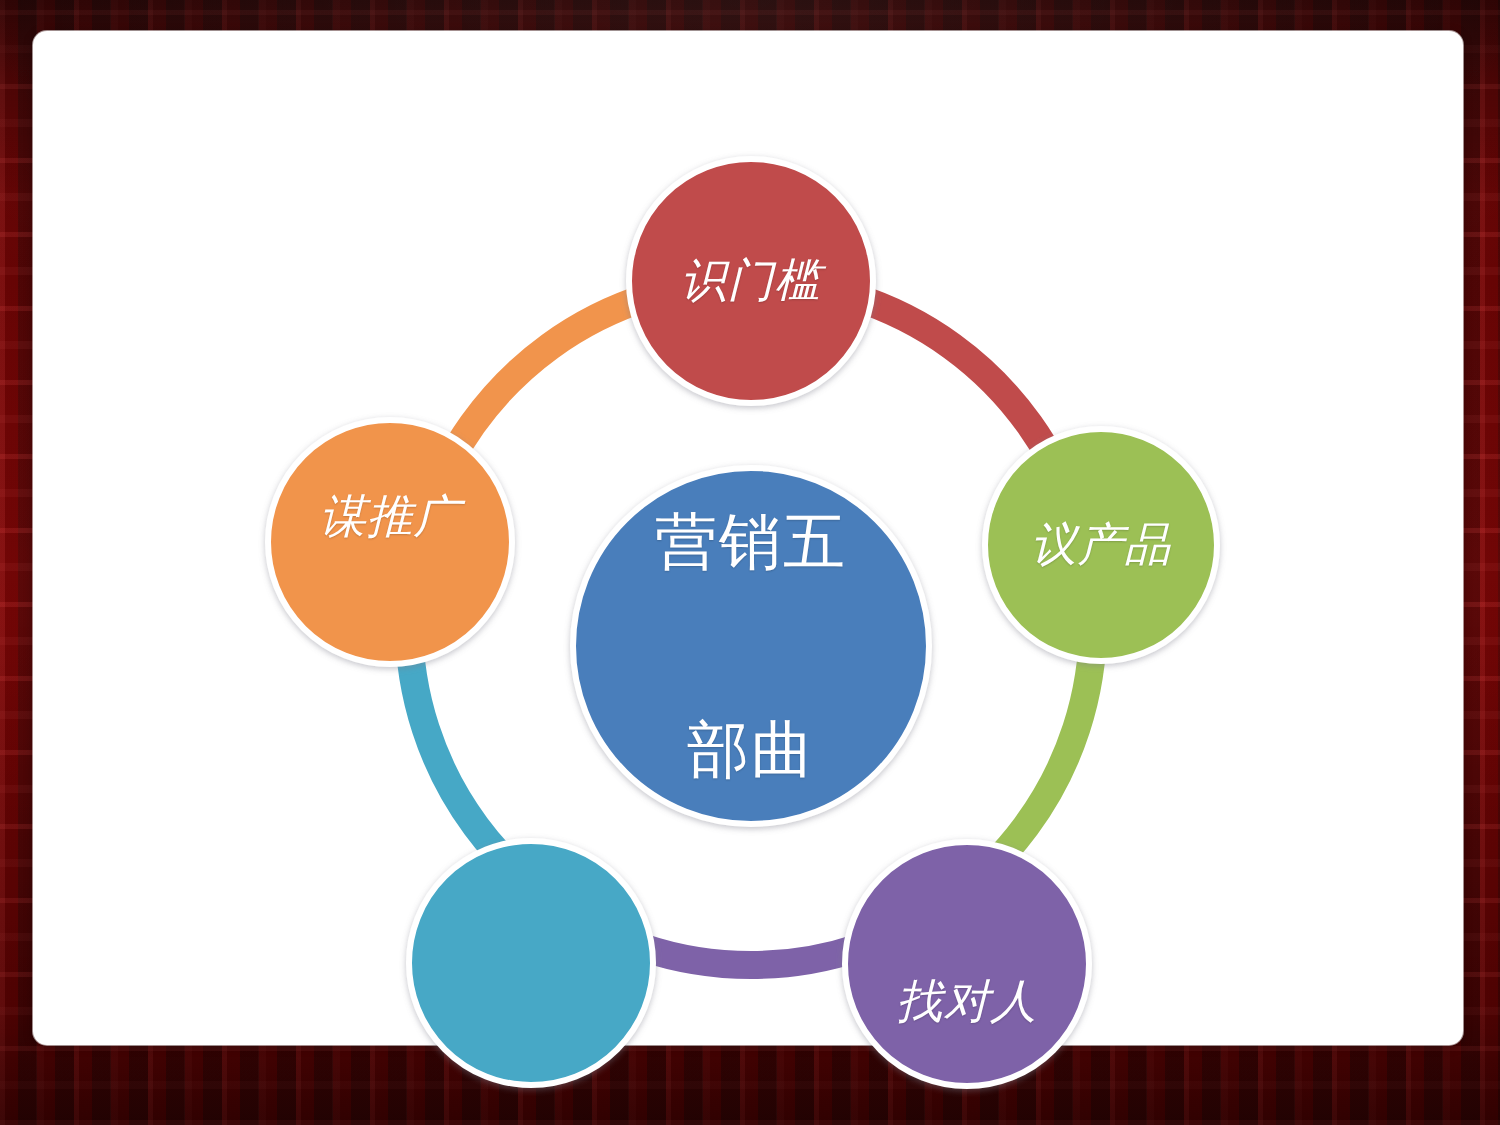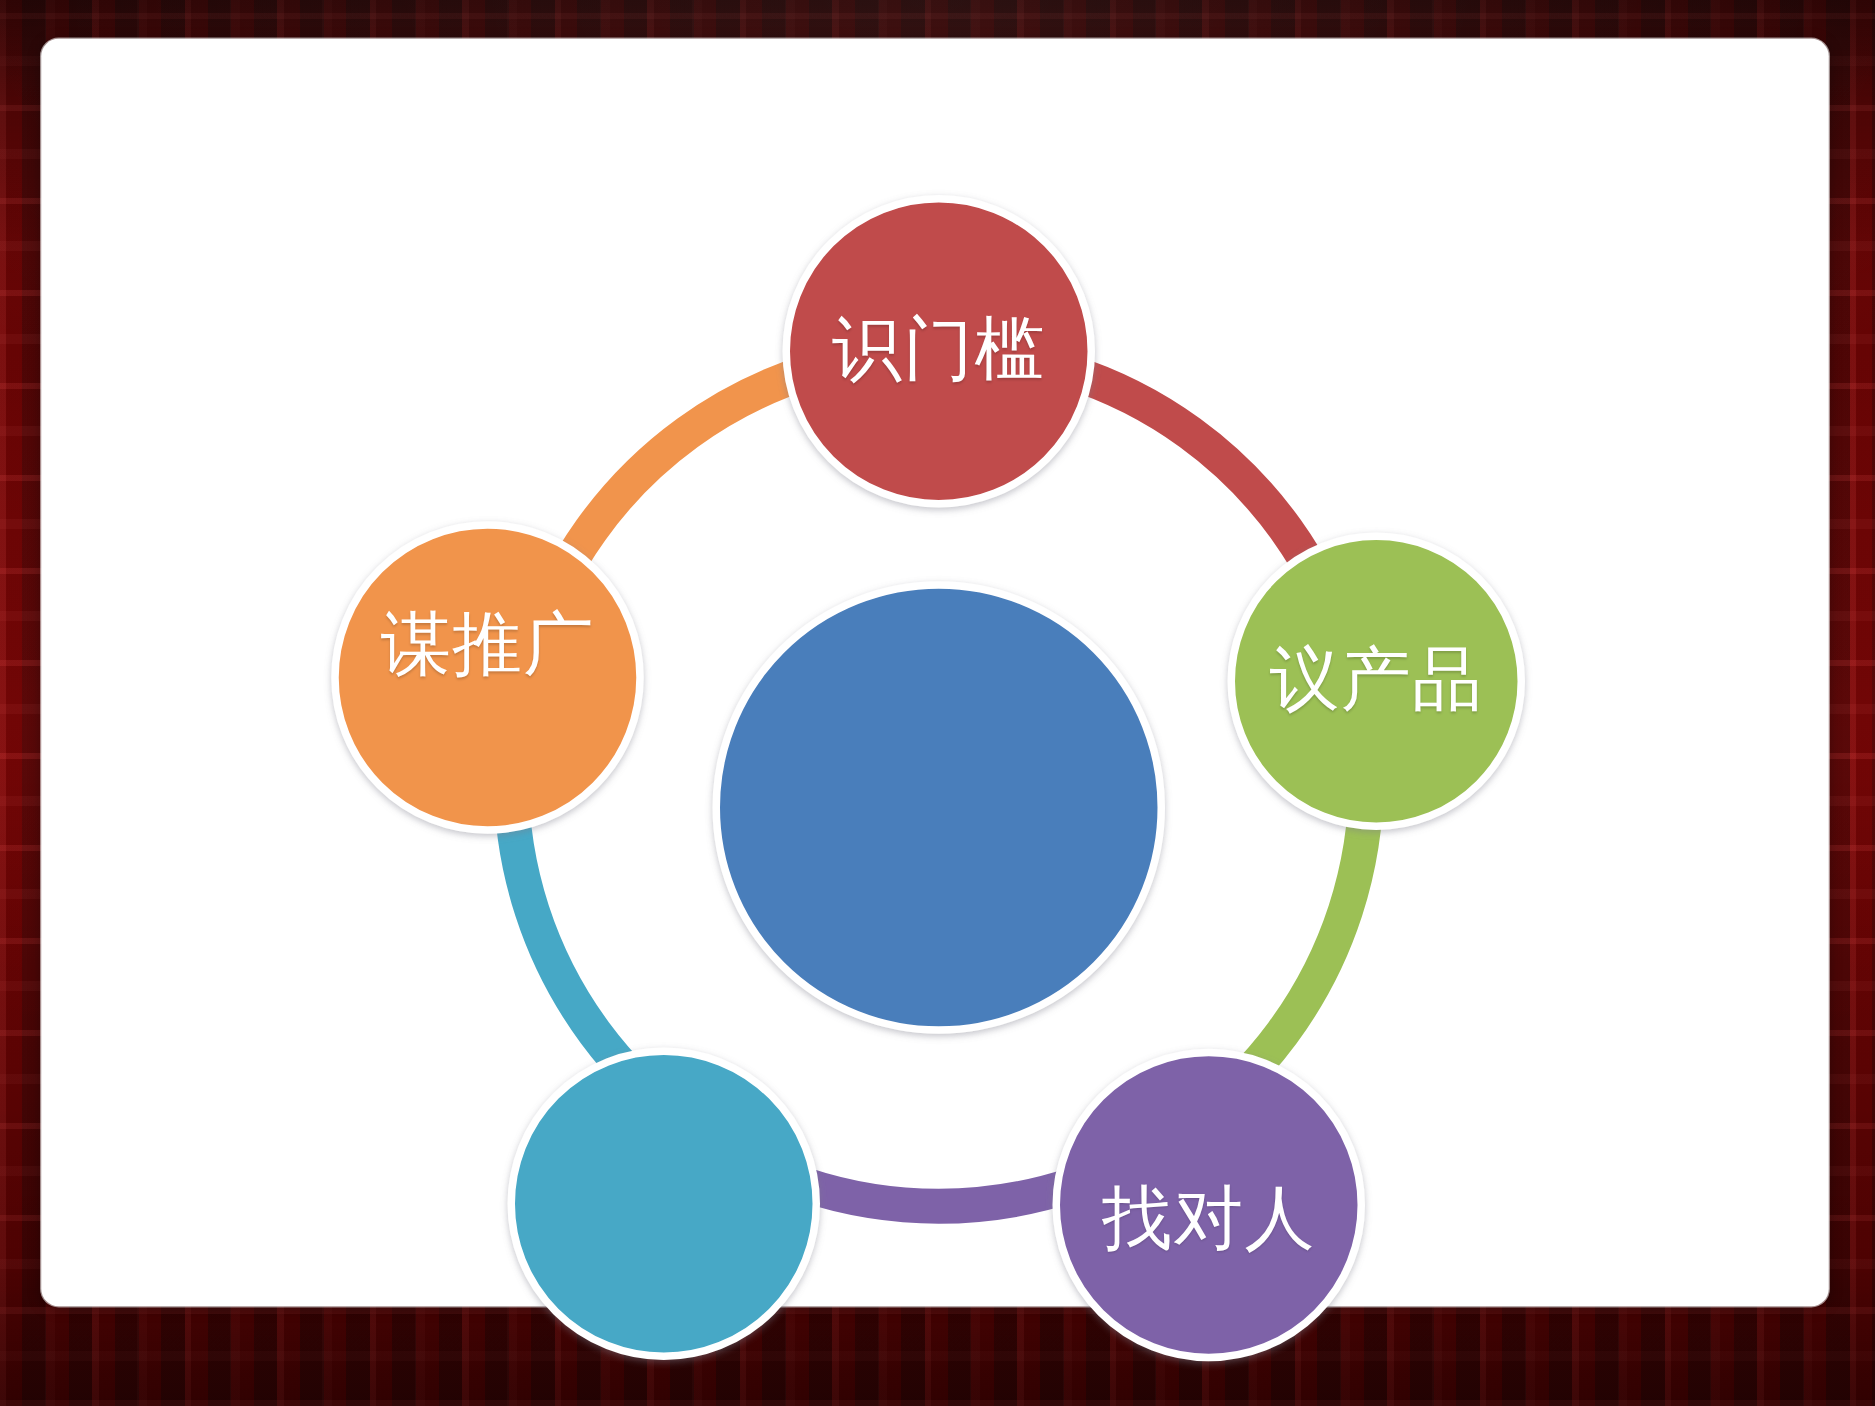--- a/index.html
+++ b/index.html
@@ -85,21 +85,21 @@
     position: absolute;
     transform: translate(-50%, -50%);
     color: #ffffff;
     text-align: center;
     line-height: 1.12;
     white-space: pre;
     text-shadow: 0 1px 2px rgba(0,0,0,0.18);
     pointer-events: none;
     letter-spacing: 1px;
   }
-  .node-label.spoke { font-size: 56px; }
+  .node-label.spoke { font-size: 46px; font-style: italic; }
   .node-label.hub   { font-size: 62px; letter-spacing: 2px; }
 
   .node-hit {
     position: absolute;
     transform: translate(-50%, -50%);
     border-radius: 50%;
     cursor: pointer;
   }
 </style>
 </head>
@@ -139,25 +139,29 @@
       <circle cx="498" cy="932" r="122" fill="#46a8c6" stroke="#ffffff" stroke-width="6" filter="url(#softshadow)"></circle>
       <circle cx="357" cy="511" r="122" fill="#f1944c" stroke="#ffffff" stroke-width="6" filter="url(#softshadow)"></circle>
 
       <circle cx="718" cy="615" r="178" fill="#4a7ebb" stroke="#ffffff" stroke-width="6" filter="url(#softshadow)"></circle>
     </svg>
 
     <div class="node-label spoke" style="left:718px; top:250px;">识门槛</div>
 
     <div class="node-label spoke" style="left:1068px; top:514px;">议产品</div>
 
-    <div class="node-label spoke" style="left:934px; top:945px;">找对人</div>
+    <div class="node-label spoke" style="left:934px; top:971px;">找对人</div>
 
 
     <div class="node-label spoke" style="left:357px; top:486px;">谋推广</div>
 
+    <div class="node-label hub" style="left:718px; top:615px;">
+      <div>营销五</div>
+      <div>部曲</div>
+    </div>
 
     <div class="node-hit" style="left:718px; top:250px; width:244px; height:244px;"></div>
     <div class="node-hit" style="left:1068px; top:514px; width:232px; height:232px;"></div>
     <div class="node-hit" style="left:934px; top:933px; width:244px; height:244px;"></div>
     <div class="node-hit" style="left:498px; top:932px; width:244px; height:244px;"></div>
     <div class="node-hit" style="left:357px; top:511px; width:244px; height:244px;"></div>
     <div class="node-hit" style="left:718px; top:615px; width:356px; height:356px;"></div>
   </div>
 
 </div>

